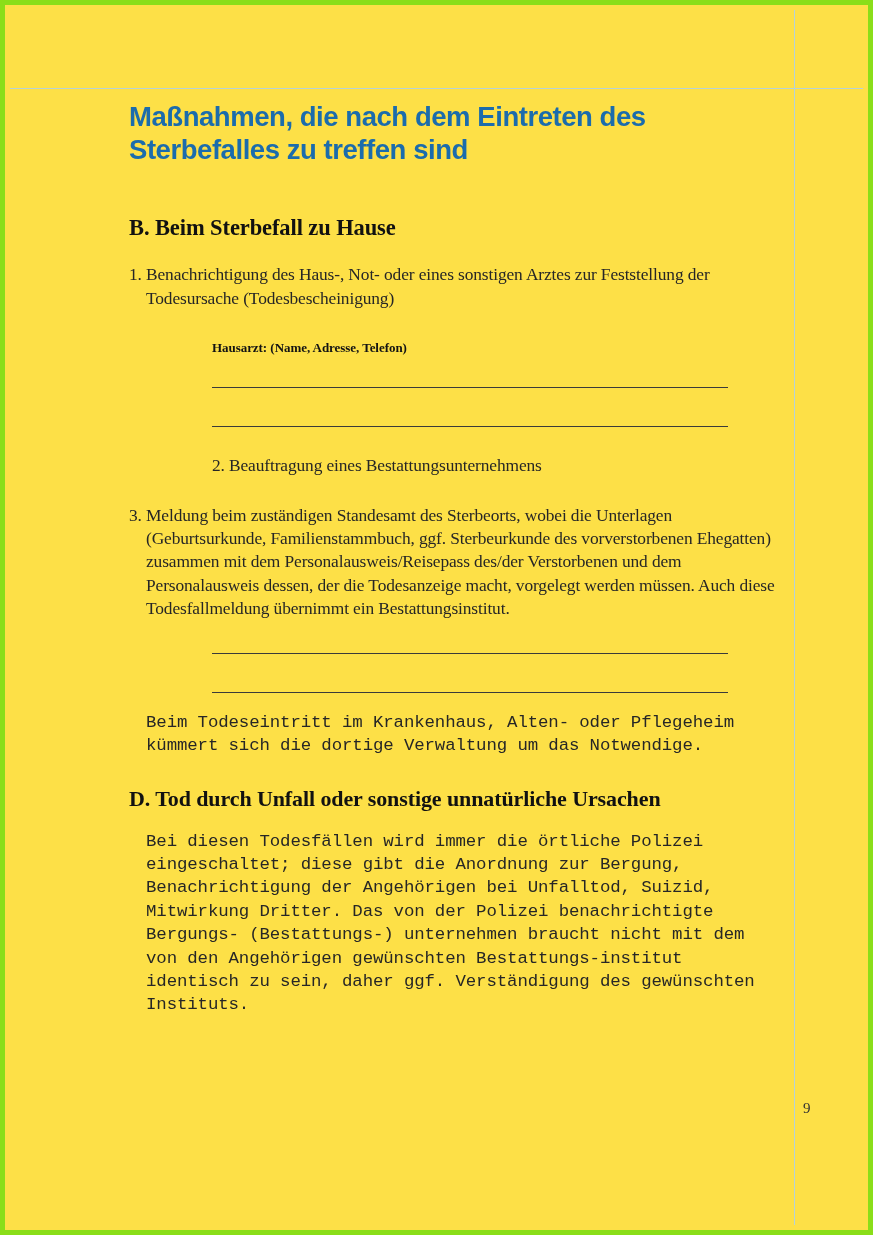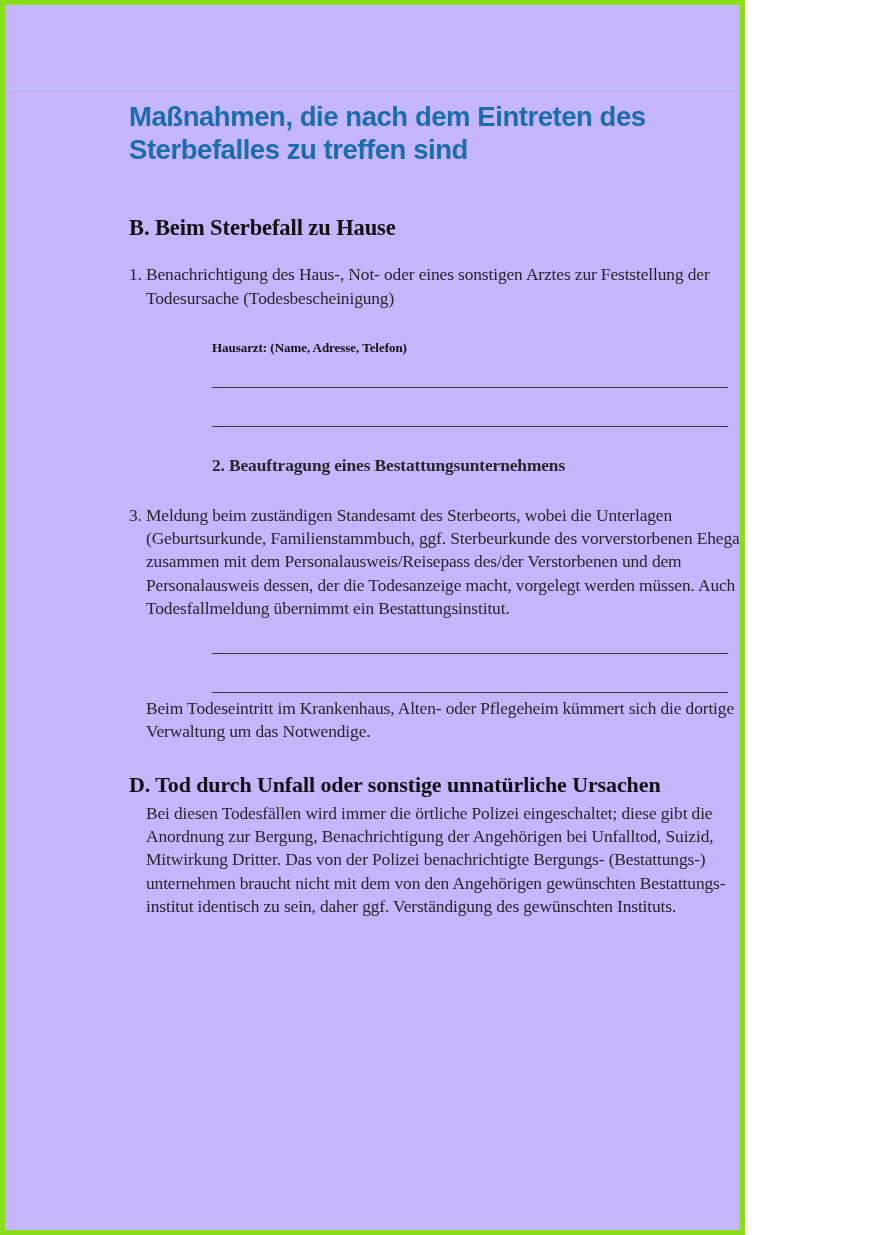--- a/index.html
+++ b/index.html
@@ -4,23 +4,23 @@
 <title>Maßnahmen nach dem Eintreten des Sterbefalles</title>
 <style>
   html, body {
     margin: 0;
     padding: 0;
     background: #ffffff;
   }
 
   .page {
     position: relative;
-    width: 745px;
+    width: 873px;
     height: 1235px;
-    background: #c4b5fd;
+    background: #fde047;
     box-sizing: border-box;
     border: 5px solid #8ade19;
     overflow: hidden;
     font-family: "Liberation Serif", "DejaVu Serif", serif;
   }
 
   
   .guide-h {
     position: absolute;
     left: 5px;
@@ -85,21 +85,20 @@
   }
   .numbered > .num {
     position: absolute;
     left: 0;
     top: 0;
   }
 
   .item-2 {
     margin-top: 27px;
     margin-left: 83px;
-    font-weight: bold;
   }
   .item-3 { margin-top: 26px; }
 
   .field-label {
     font-weight: bold;
     font-size: 13px;
     color: #131313;
     margin: 30px 0 0 83px;
     letter-spacing: -0.05px;
   }
@@ -112,22 +111,23 @@
     height: 0;
     border-top: 1.6px solid #3a3a3a;
   }
   .rule-gap-a { height: 38px; }
 
   .rules-a { margin-top: 31px; }
   .rules-b { margin-top: 32px; }
 
   .body-indent {
     margin-left: 17px;
-    margin-top: 4px;
+    margin-top: 18px;
     width: 624px;
+    font-family: Liberation Mono, monospace;
   }
 
   .page-number {
     position: absolute;
     left: 798px;
     top: 1095px;
     font-family: "Liberation Serif", "DejaVu Serif", serif;
     font-size: 15px;
     color: #333333;
   }

